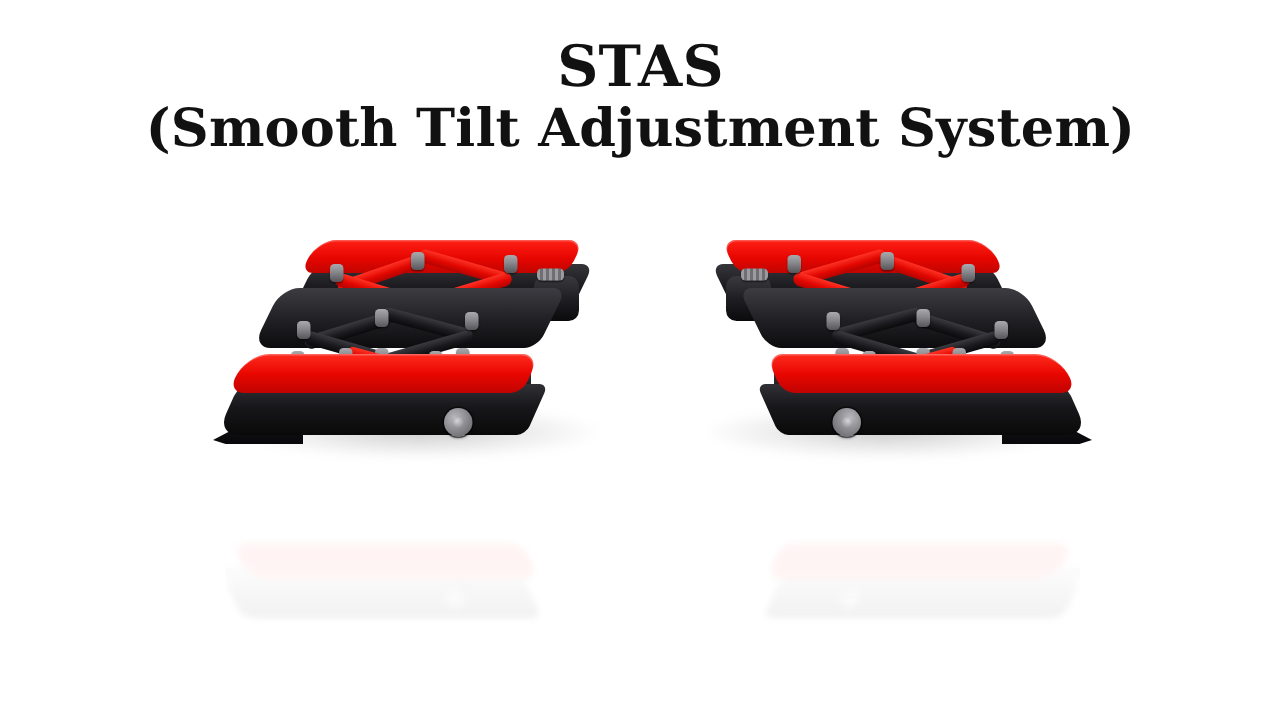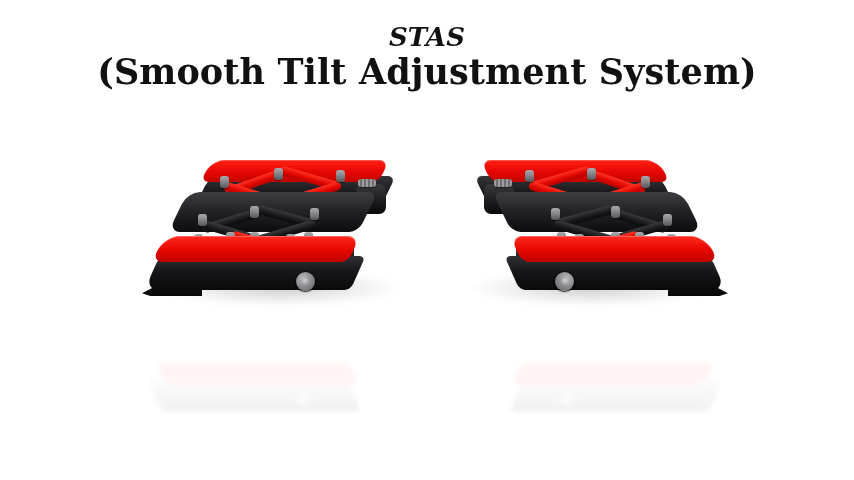--- a/index.html
+++ b/index.html
@@ -15,21 +15,21 @@
   
   .title-block{
     position:absolute;top:22px;left:0;width:854px;
     text-align:center;
     color:#111111;
     font-family:"DejaVu Serif", serif;
     font-weight:700;
     line-height:1.16;
     letter-spacing:.1px;
   }
-  .title-line1{font-size:26px;display:block;font-style:italic;}
+  .title-line1{font-size:38px;display:block;}
   .title-line2{font-size:35px;display:block;text-align:center;}
 
   
   .caption{
     position:absolute;top:383px;left:0;width:854px;
     text-align:center;
     color:#101010;
     font-family:"DejaVu Serif", serif;
     font-weight:400;
     font-size:31px;

